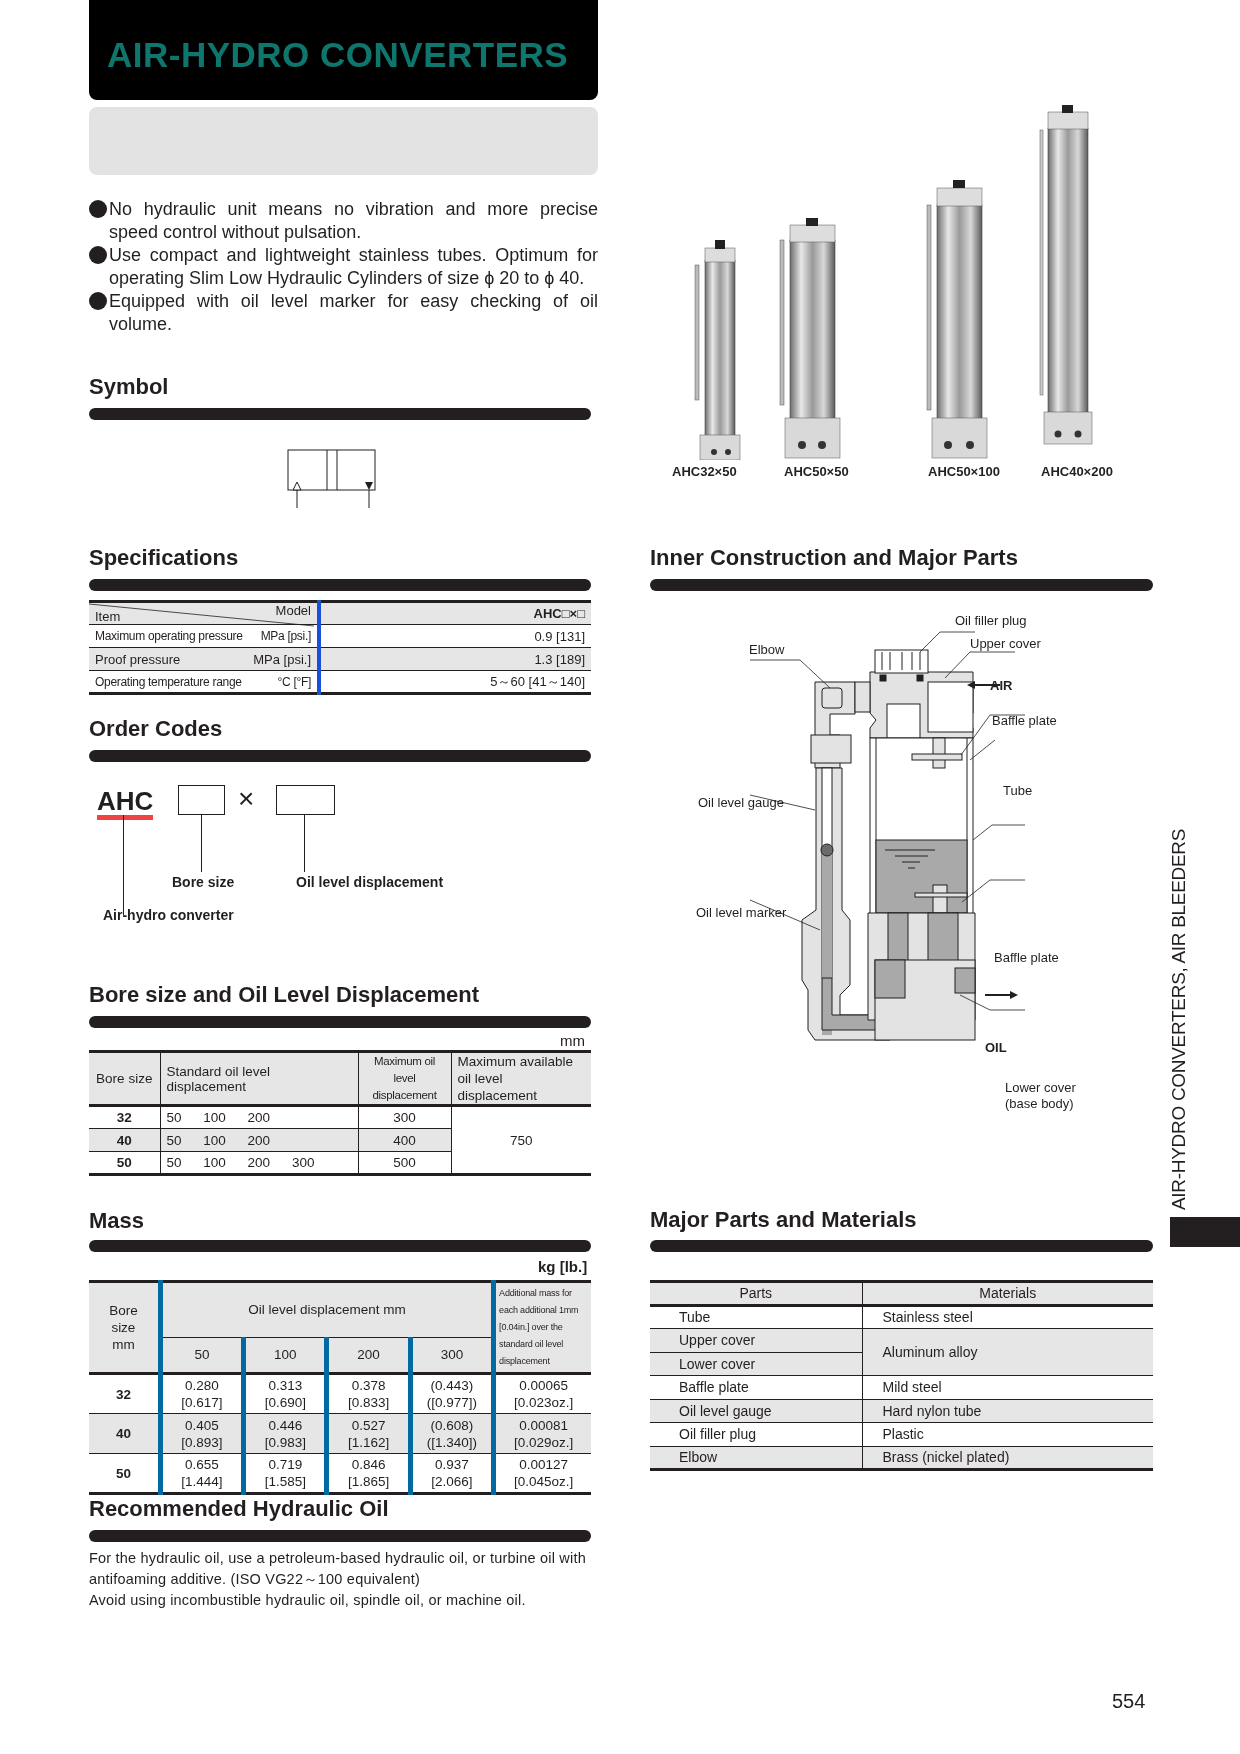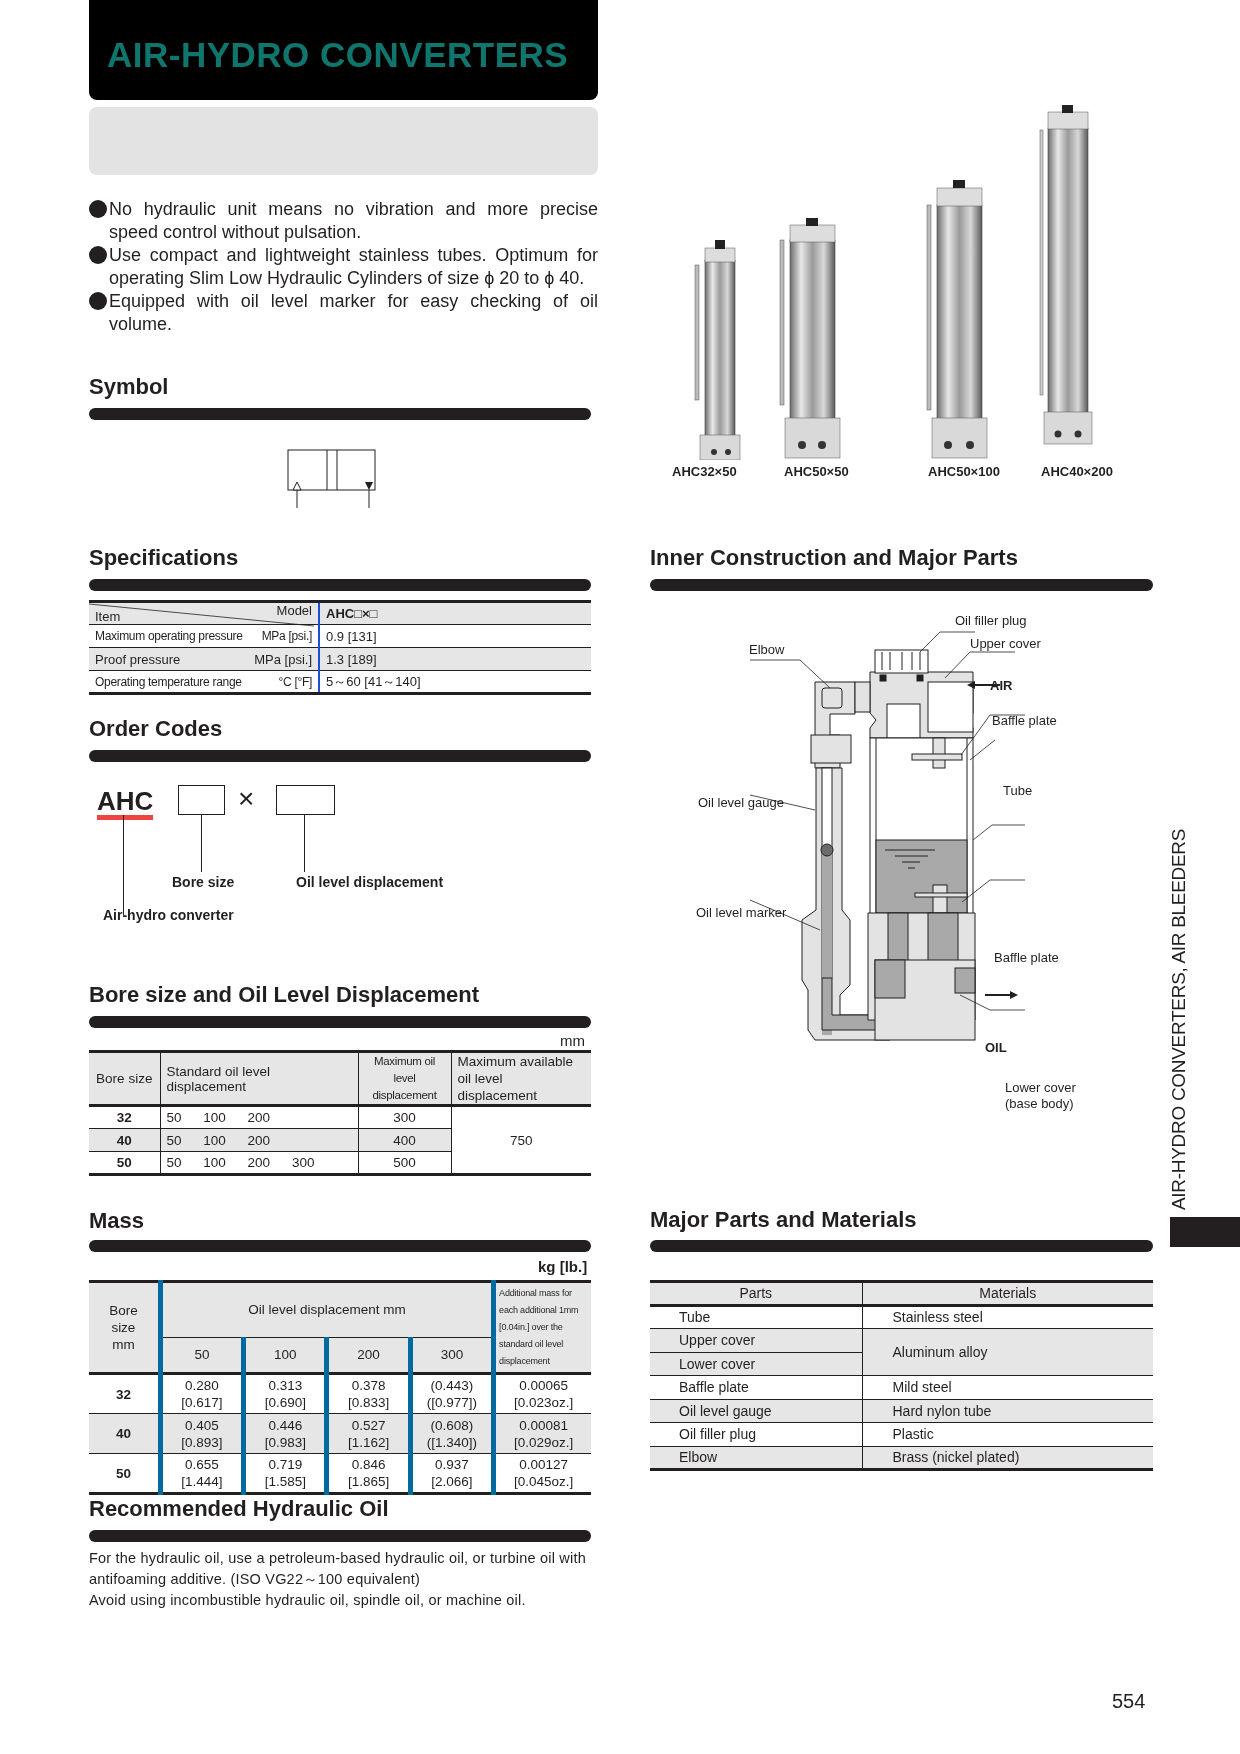--- a/index.html
+++ b/index.html
@@ -20,21 +20,21 @@
 
   
   .sec-title { font-weight: bold; font-size: 22px; }
   .sec-bar { height: 12px; background: #231f20; border-radius: 6px; }
 
   
   table { border-collapse: collapse; }
   .spec-table { left: 89px; top: 600px; width: 502px; font-size: 13px; border-top: 3px solid #231f20; border-bottom: 3px solid #231f20; }
   .spec-table td { height: 23px; padding: 0 6px; }
   .spec-table tr + tr td { border-top: 1px solid #231f20; }
-  .spec-table .c2 { border-left: 2px solid #1d4ed8; text-align: left; }
+  .spec-table .c2 { border-left: 4px solid #1d4ed8; text-align: right; }
   .grey { background: #e6e6e6; }
   .item-cell { position: relative; display: flex; justify-content: space-between; }
   .narrow { font-size: 12px; letter-spacing: -0.3px; }
 
   .bore-table { left: 89px; top: 1050px; width: 502px; font-size: 13.5px; border-top: 3px solid #231f20; border-bottom: 3px solid #231f20; }
   .bore-table td { padding: 0 6px; height: 23px; border-left: 1px solid #231f20; }
   .bore-table td:first-child { border-left: none; }
   .bore-table tr + tr td { border-top: 1px solid #231f20; }
   .bore-table thead td { height: 46px; }
   .bore-table tbody tr:first-child td { border-top: 3px solid #231f20; }
@@ -45,21 +45,21 @@
   .mass-table td { border-left: 5px solid #0369a1; text-align: center; line-height: 17px; }
   .mass-table td.first { border-left: none; }
   .mass-table tr + tr td { border-top: 1px solid #231f20; }
   .mass-table tbody tr:first-child td { border-top: 3px solid #231f20; }
   .mass-table tbody td { height: 40px; }
   .tiny { font-size: 9px; line-height: 10px; text-align: left !important; padding: 2px 3px; letter-spacing: -0.2px; }
 
   .parts-table { left: 650px; top: 1280px; width: 503px; font-size: 14px; border-top: 3px solid #231f20; border-bottom: 3px solid #231f20; }
   .parts-table td { height: 23.5px; }
   .parts-table tr + tr td { border-top: 1px solid #231f20; }
-  .parts-table td.m { border-left: 1px solid #231f20; padding-left: 30px; }
+  .parts-table td.m { border-left: 1px solid #231f20; padding-left: 20px; }
   .parts-table td.p { padding-left: 29px; }
   .parts-table tbody tr:first-child td { border-top: 3px solid #231f20; }
 
   .label { font-size: 13px; color: #231f20; }
   .model-label { font-weight: bold; font-size: 13px; }
   .side-tab { left: 1170px; top: 1217px; width: 70px; height: 30px; background: #231f20; }
   .side-text { left: 1168px; top: 1210px; transform-origin: left top; transform: rotate(-90deg); font-size: 19px; white-space: nowrap; letter-spacing: -0.3px; }
   .page-num { left: 1112px; top: 1690px; font-size: 20px; }
   .oil-text { left: 89px; top: 1548px; width: 520px; font-size: 14.5px; line-height: 21px; letter-spacing: 0.2px; }
 </style>

